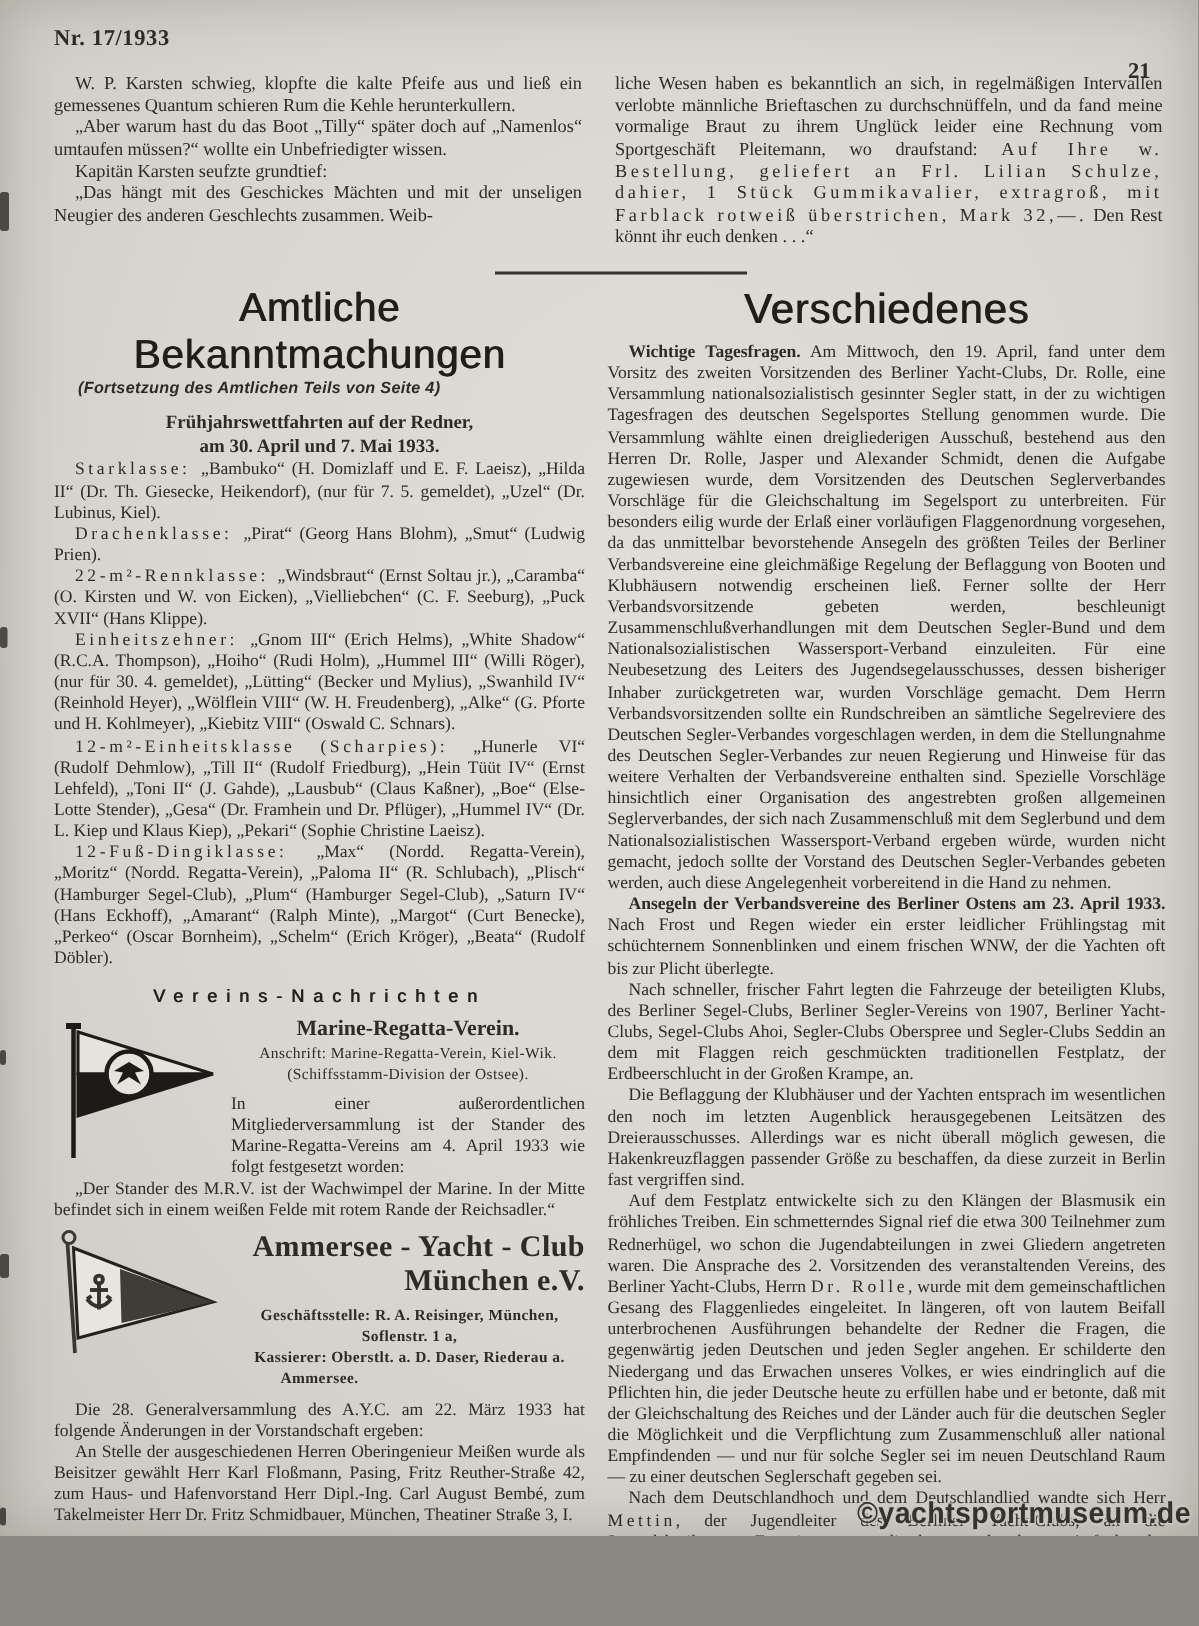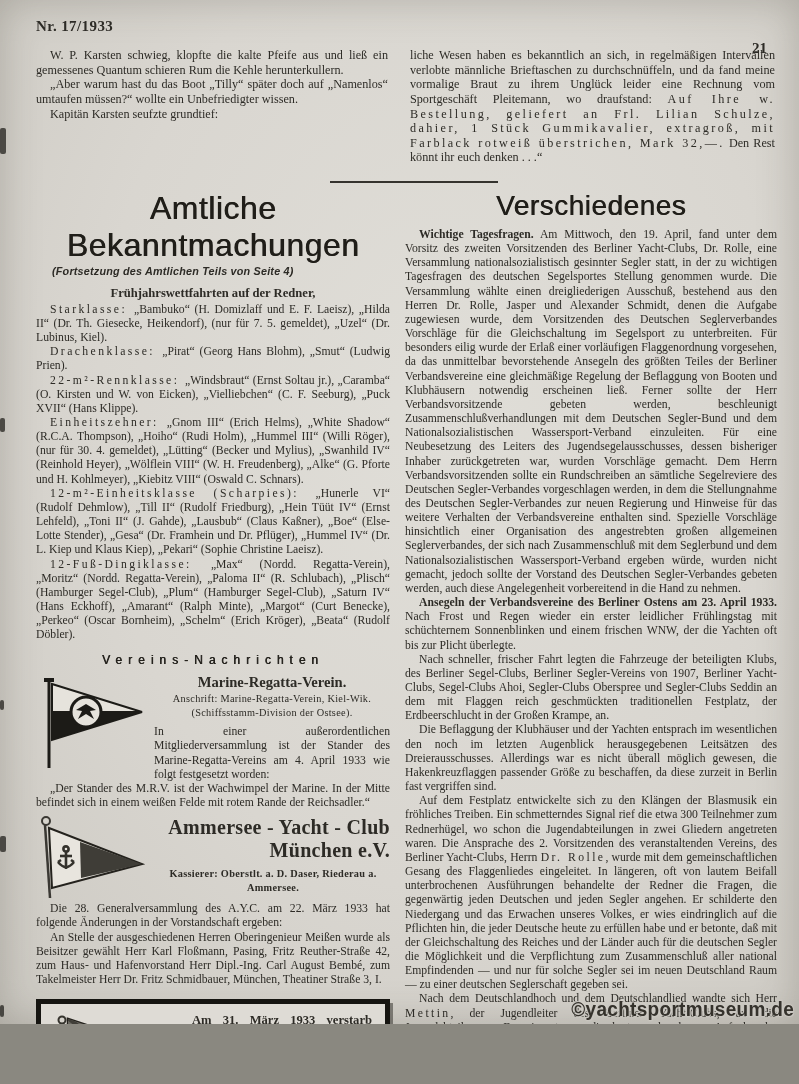--- a/index.html
+++ b/index.html
@@ -30,21 +30,21 @@
   .seg-n{}
   .seg-b{font-weight:bold;}
   .seg-sp{letter-spacing:2.4px;}
 
   .h-display{
     font-family:"Liberation Sans", sans-serif;
     font-weight:normal;color:#201e19;
     text-shadow:.6px 0 0 currentColor;
     text-align:center;margin:0;
   }
-  .h-official{font-size:32px;letter-spacing:.5px;margin-bottom:1px;}
+  .h-official{font-size:27px;letter-spacing:.5px;margin-bottom:1px;}
   .h-misc{font-size:28px;letter-spacing:.5px;margin-bottom:6px;}
   .subtitle{
     font-family:"Liberation Sans", sans-serif;
     font-style:italic;font-weight:bold;font-size:10.8px;
     margin:0 0 9px 16px;letter-spacing:.2px;
   }
   .reg-title{text-align:center;font-weight:bold;font-size:12.6px;line-height:1.25;margin:0;}
   .reg-entries{margin-top:1px;}
 
   .vn-title{
@@ -88,36 +88,38 @@
 <div class="page">
 
   <div class="issue-no">Nr. 17/1933</div>
   <div class="page-no">21</div>
 
   <section class="top-story">
     <div class="tcol-l">
         <p class="para ind"><span class="seg-n">W. P. Karsten schwieg, klopfte die kalte Pfeife aus und ließ ein gemessenes Quantum schieren Rum die Kehle herunterkullern.</span></p>
         <p class="para ind"><span class="seg-n">„Aber warum hast du das Boot „Tilly“ später doch auf „Namenlos“ umtaufen müssen?“ wollte ein Unbefriedigter wissen.</span></p>
         <p class="para ind"><span class="seg-n">Kapitän Karsten seufzte grundtief:</span></p>
+        <p class="para ind"><span class="seg-n">„Das hängt mit des Geschickes Mächten und mit der unseligen Neugier des anderen Geschlechts zusammen. Weib-</span></p>
       </div>
     <div class="tcol-r">
         <p class="para"><span class="seg-n">liche Wesen haben es bekanntlich an sich, in regelmäßigen Intervallen verlobte männliche Brieftaschen zu durchschnüffeln, und da fand meine vormalige Braut zu ihrem Unglück leider eine Rechnung vom Sportgeschäft Pleitemann, wo draufstand: </span><span class="seg-sp">Auf Ihre w. Bestellung, geliefert an Frl. Lilian Schulze, dahier, 1 Stück Gummikavalier, extragroß, mit Farblack rotweiß überstrichen, Mark 32,—.</span><span class="seg-n"> Den Rest könnt ihr euch denken . . .“</span></p>
       </div>
   </section>
 
   <div class="top-divider"></div>
 
   <main class="cols">
 
     <div class="col-left">
       <h1 class="h-display h-official">Amtliche Bekanntmachungen</h1>
       <p class="subtitle">(Fortsetzung des Amtlichen Teils von Seite 4)</p>
 
       <div>
         <p class="reg-title">Frühjahrswettfahrten auf der Redner,</p>
+        <p class="reg-title">am 30. April und 7. Mai 1933.</p>
         <div class="reg-entries">
             <p class="para ind"><span class="seg-sp">Starklasse: </span><span class="seg-n">„Bambuko“ (H. Domizlaff und E. F. Laeisz), „Hilda II“ (Dr. Th. Giesecke, Heikendorf), (nur für 7. 5. gemeldet), „Uzel“ (Dr. Lubinus, Kiel).</span></p>
             <p class="para ind"><span class="seg-sp">Drachenklasse: </span><span class="seg-n">„Pirat“ (Georg Hans Blohm), „Smut“ (Ludwig Prien).</span></p>
             <p class="para ind"><span class="seg-sp">22-m²-Rennklasse: </span><span class="seg-n">„Windsbraut“ (Ernst Soltau jr.), „Caramba“ (O. Kirsten und W. von Eicken), „Vielliebchen“ (C. F. Seeburg), „Puck XVII“ (Hans Klippe).</span></p>
             <p class="para ind"><span class="seg-sp">Einheitszehner: </span><span class="seg-n">„Gnom III“ (Erich Helms), „White Shadow“ (R.C.A. Thompson), „Hoiho“ (Rudi Holm), „Hummel III“ (Willi Röger), (nur für 30. 4. gemeldet), „Lütting“ (Becker und Mylius), „Swanhild IV“ (Reinhold Heyer), „Wölflein VIII“ (W. H. Freudenberg), „Alke“ (G. Pforte und H. Kohlmeyer), „Kiebitz VIII“ (Oswald C. Schnars).</span></p>
             <p class="para ind"><span class="seg-sp">12-m²-Einheitsklasse (Scharpies): </span><span class="seg-n">„Hunerle VI“ (Rudolf Dehmlow), „Till II“ (Rudolf Friedburg), „Hein Tüüt IV“ (Ernst Lehfeld), „Toni II“ (J. Gahde), „Lausbub“ (Claus Kaßner), „Boe“ (Else-Lotte Stender), „Gesa“ (Dr. Framhein und Dr. Pflüger), „Hummel IV“ (Dr. L. Kiep und Klaus Kiep), „Pekari“ (Sophie Christine Laeisz).</span></p>
             <p class="para ind"><span class="seg-sp">12-Fuß-Dingiklasse: </span><span class="seg-n">„Max“ (Nordd. Regatta-Verein), „Moritz“ (Nordd. Regatta-Verein), „Paloma II“ (R. Schlubach), „Plisch“ (Hamburger Segel-Club), „Plum“ (Hamburger Segel-Club), „Saturn IV“ (Hans Eckhoff), „Amarant“ (Ralph Minte), „Margot“ (Curt Benecke), „Perkeo“ (Oscar Bornheim), „Schelm“ (Erich Kröger), „Beata“ (Rudolf Döbler).</span></p>
           </div>
       </div>
 
@@ -152,20 +154,21 @@
           <g stroke="#34322c" stroke-width="2.6" fill="none" transform="translate(30,44)">
             <circle cx="0" cy="-9" r="2.6"></circle>
             <line x1="0" y1="-6" x2="0" y2="11"></line>
             <line x1="-6" y1="-2" x2="6" y2="-2"></line>
             <path d="M-8 4 Q0 14 8 4"></path>
             <path d="M-8 4 L-5 2 M8 4 L5 2"></path>
           </g>
         </svg>
         <div class="amm-head">
           <p class="amm-title">Ammersee - Yacht - Club München e.V.</p>
+          <p class="club-sub club-sub-bold">Geschäftsstelle: R. A. Reisinger, München, Soflenstr. 1 a,</p>
           <p class="club-sub club-sub-bold">Kassierer: Oberstlt. a. D. Daser, Riederau a. Ammersee.</p>
         </div>
         <div class="amm-body clear-b">
             <p class="para ind"><span class="seg-n">Die 28. Generalversammlung des A.Y.C. am 22. März 1933 hat folgende Änderungen in der Vorstandschaft ergeben:</span></p>
             <p class="para ind"><span class="seg-n">An Stelle der ausgeschiedenen Herren Oberingenieur Meißen wurde als Beisitzer gewählt Herr Karl Floßmann, Pasing, Fritz Reuther-Straße 42, zum Haus- und Hafenvorstand Herr Dipl.-Ing. Carl August Bembé, zum Takelmeister Herr Dr. Fritz Schmidbauer, München, Theatiner Straße 3, I.</span></p>
           </div>
       </div>
 
       <div class="obit">
         <svg class="flag" width="130" height="80" viewBox="0 0 130 80">

